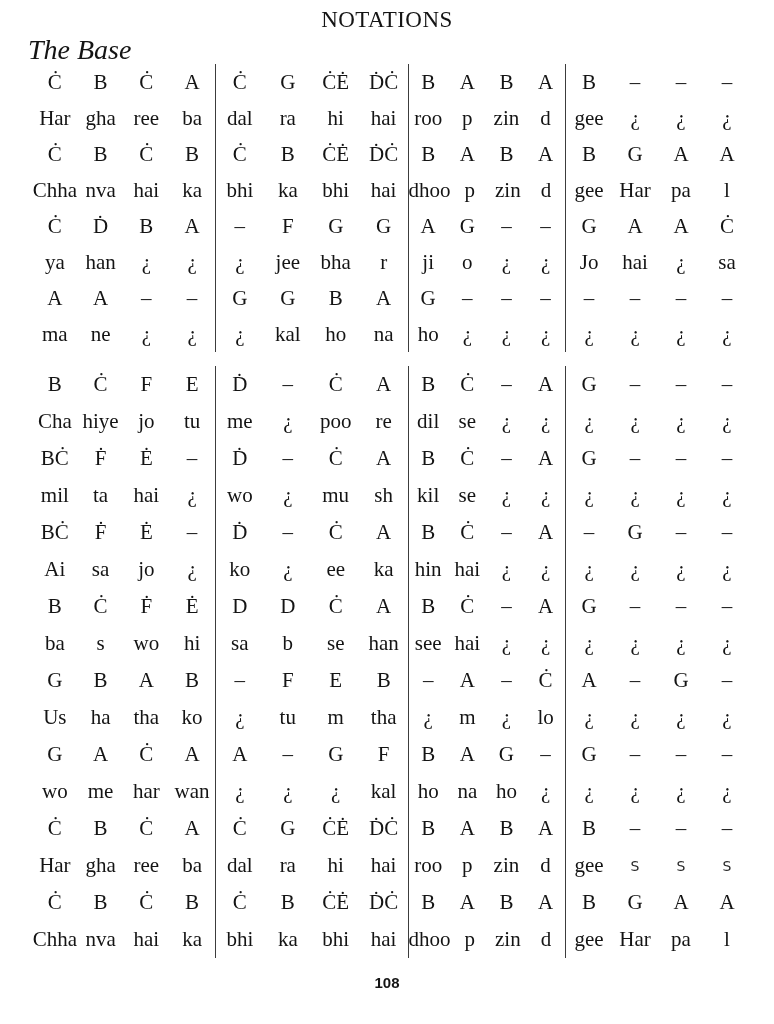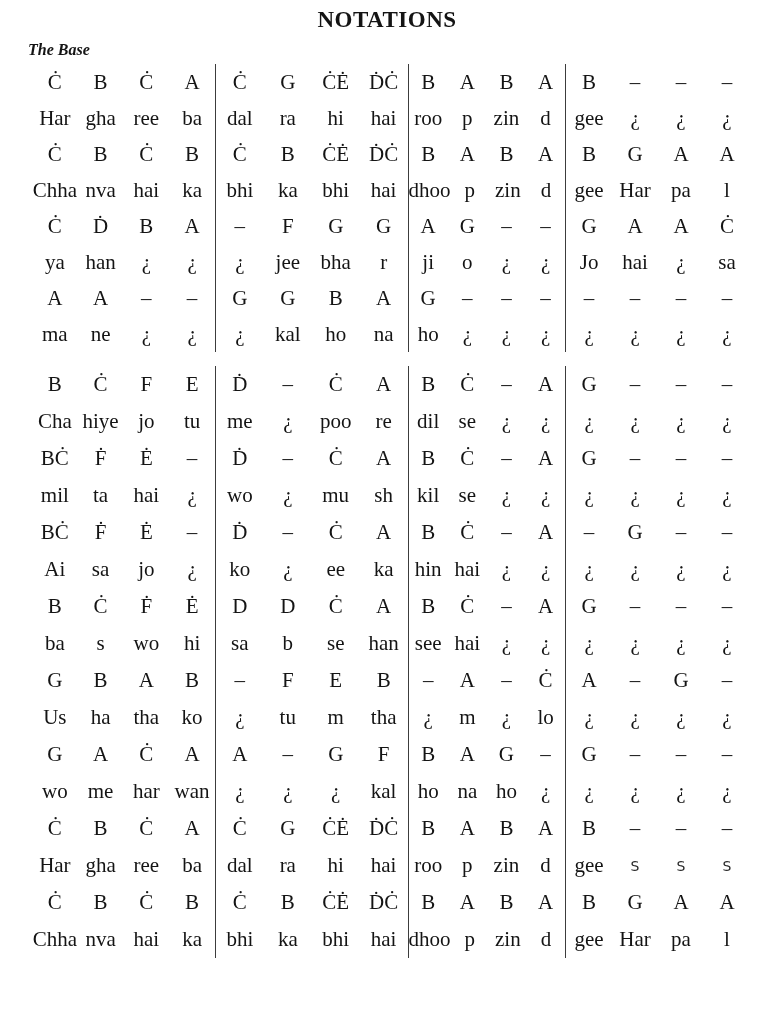--- a/index.html
+++ b/index.html
@@ -15,29 +15,29 @@
     overflow: hidden;
   }
   .page {
     box-sizing: border-box;
     width: 774px;
     height: 1024px;
     padding: 5px 20px 0 20px;
   }
   .title {
     text-align: center;
-    font-weight: bold;
+    font-weight: normal;
     font-size: 23px;
     letter-spacing: 0.5px;
     margin: 2px 0 4px 0;
   }
   .section-heading {
-    font-weight: bold;
+    font-weight: normal;
     font-style: italic;
-    font-size: 16px;
+    font-size: 28px;
     margin: 0 0 1px 8px;
     height: 26px;
     line-height: 26px;
   }
   .notation-table {
     margin: 0 4px 0 12px;
   }
   .row {
     display: flex;
     align-items: center;
@@ -714,14 +714,15 @@
           <div class="group g4">
             <span class="cell">gee</span>
             <span class="cell">Har</span>
             <span class="cell">pa</span>
             <span class="cell">l</span>
           </div>
         </div>
       </div>
   </div>
 
+  <div class="page-number">108</div>
 
 </div>
 
 </body></html>

